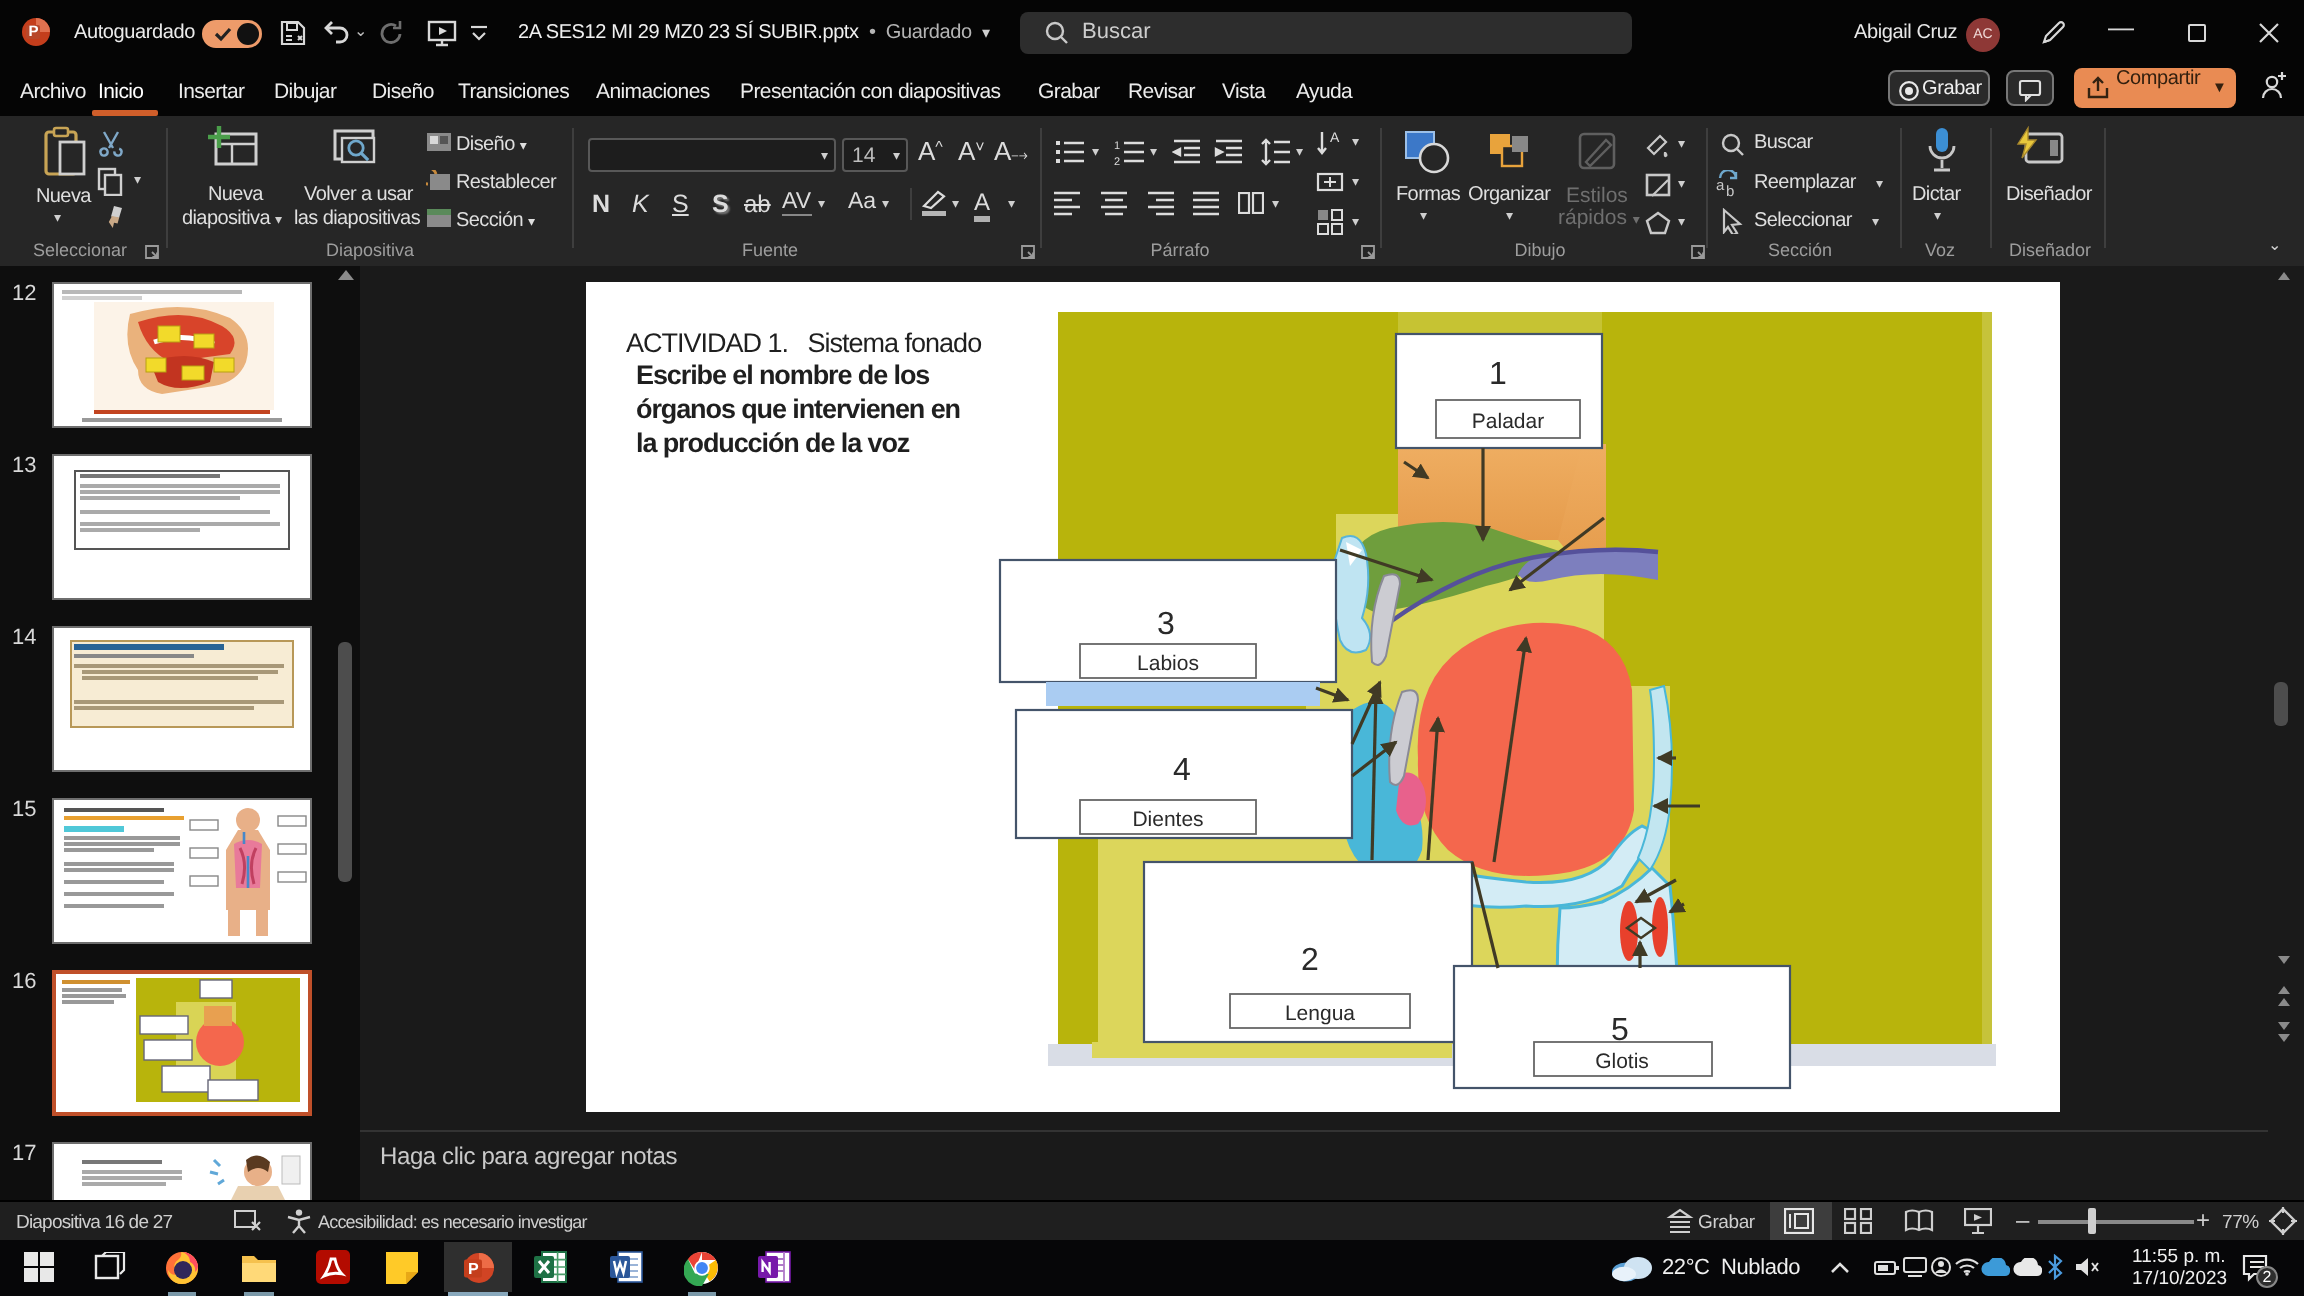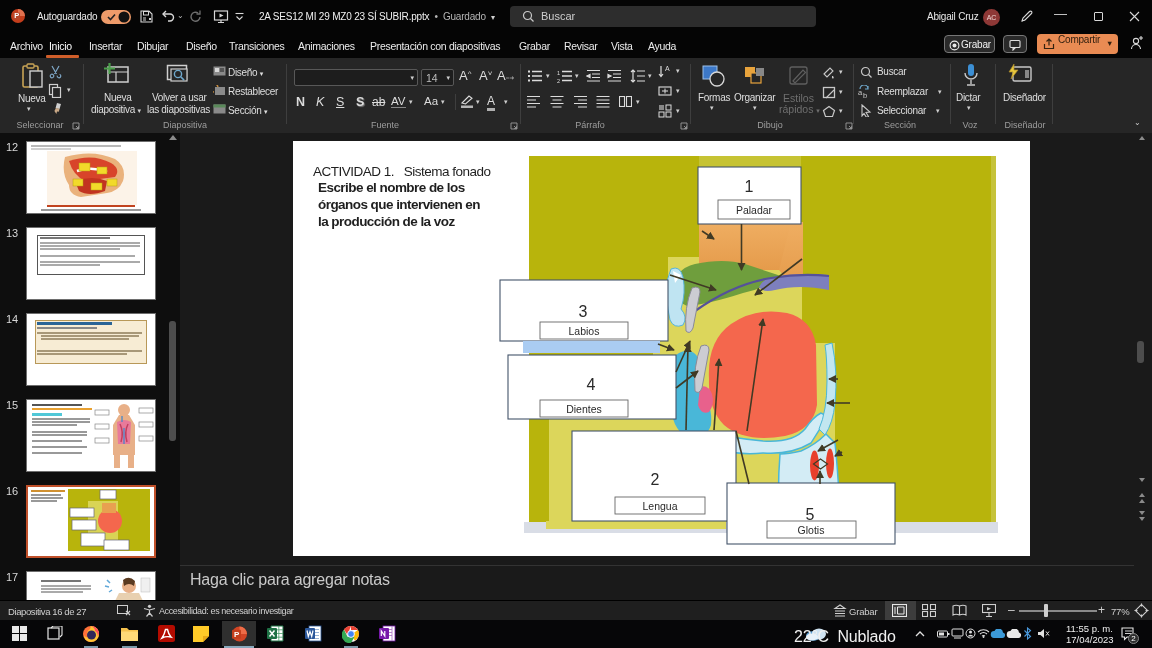--- a/index.html
+++ b/index.html
@@ -11,21 +11,21 @@
   #tabsrow { position:absolute; left:0; top:32px; width:1152px; height:26px; background:#050505; }
   .tab { position:absolute; top:0; height:26px; line-height:29px; color:#ececec; font-size:10.5px; letter-spacing:-0.3px; }
   #ribbon { position:absolute; left:0; top:58px; width:1152px; height:75px; background:#262626; }
   .rdiv { position:absolute; top:6px; width:1px; height:60px; background:#3e3e3e; }
   .glabel { position:absolute; top:62px; font-size:9px; color:#9d9d9d; text-align:center; }
   .rtext { color:#dfdfdf; font-size:10px; letter-spacing:-0.3px; }
   #mainarea { position:absolute; left:0; top:133px; width:1152px; height:467px; background:#1a1a1a; }
   #panel { position:absolute; left:0; top:133px; width:180px; height:568px; background:#0e0e0e; }
   #slide { position:absolute; left:293px; top:141px; width:737px; height:415px; background:#ffffff; }
   #notesline { position:absolute; left:180px; top:565px; width:954px; height:1px; background:#333; }
-  #notestext { position:absolute; left:190px; top:571px; font-size:16px; letter-spacing:-0.2px; color:#c9c9c9; }
+  #notestext { position:absolute; left:190px; top:571px; font-size:12px; letter-spacing:-0.2px; color:#c9c9c9; }
   #statusbar { position:absolute; left:0; top:600px; width:1152px; height:20px; background:#1f1f1f; border-top:1px solid #000; color:#cfcfcf; font-size:9.5px; letter-spacing:-0.2px;padding-left:48px; }
   #taskbar { position:absolute; left:0; top:620px; width:1152px; height:28px; background:#060608; color:#eee; }
   .thumbnum { position:absolute; left:6px; font-size:11px; color:#d8d8d8; }
   .thumb { position:absolute; left:26px; width:130px; height:73px; background:#fff; border:1px solid #6e6e6e; overflow:hidden; }
 </style>
 </head>
 <body>
 <div id="titlebar">
 
   <svg class="abs" style="left:10px;top:8px" width="16" height="16" viewBox="0 0 16 16">
@@ -757,21 +757,21 @@
 
   <div class="abs" style="left:84px;top:26px;width:14px;height:2px;background:#7a98a8"></div>
   <div class="abs" style="left:122px;top:26px;width:15px;height:2px;background:#7a98a8"></div>
   <div class="abs" style="left:344px;top:26px;width:14px;height:2px;background:#7a98a8"></div>
 
   <svg class="abs" style="left:805px;top:6px" width="22" height="15" viewBox="0 0 22 15">
     <ellipse cx="8" cy="10" rx="7" ry="4.8" fill="#5a9fd4"></ellipse>
     <ellipse cx="14" cy="8" rx="7" ry="5.5" fill="#cfe3f2"></ellipse>
     <ellipse cx="7" cy="11" rx="6" ry="3.6" fill="#e8f2fa"></ellipse>
   </svg>
-  <span class="abs" style="left:794px;top:8px;font-size:16px;letter-spacing:-0.2px;color:#f0f0f0">22°C&nbsp; Nublado</span>
+  <span class="abs" style="left:831px;top:8px;font-size:11px;letter-spacing:-0.2px;color:#f0f0f0">22°C&nbsp; Nublado</span>
   <svg class="abs" style="left:915px;top:10px" width="10" height="7" viewBox="0 0 10 7">
       <path d="M1 6 L5 2 L9 6" fill="none" stroke="#e0e0e0" stroke-width="1.3"></path>
     </svg>
   <svg class="abs" style="left:937px;top:9px" width="13" height="10" viewBox="0 0 13 10">
       <rect x="0.5" y="2" width="10" height="6" rx="1" fill="none" stroke="#e0e0e0" stroke-width="1"></rect>
       <rect x="11" y="4" width="1.5" height="2" fill="#e0e0e0"></rect>
       <rect x="2" y="3.5" width="5" height="3" fill="#e0e0e0"></rect>
     </svg>
   <svg class="abs" style="left:951px;top:8px" width="13" height="11" viewBox="0 0 13 11">
       <rect x="1" y="1" width="11" height="7" rx="1" fill="none" stroke="#e0e0e0" stroke-width="1"></rect>
@@ -793,19 +793,19 @@
       <path d="M4 9 a3.5 3.5 0 0 1 .5-7 a4.5 4.5 0 0 1 8.5 1.5 a2.8 2.8 0 0 1 -.5 5.5z" fill="#e8e8e8"></path>
     </svg>
   <svg class="abs" style="left:1023px;top:7px" width="9" height="13" viewBox="0 0 9 13">
       <path d="M1.5 3.5 l6 6 -3 2.5 v-11 l3 2.5 -6 6" fill="none" stroke="#4a9ade" stroke-width="1.1"></path>
     </svg>
   <svg class="abs" style="left:1037px;top:8px" width="13" height="11" viewBox="0 0 13 11">
       <path d="M1 4 v3 h2.5 L7 10 V1 L3.5 4z" fill="#e0e0e0"></path>
       <path d="M9 3.5 l3 4 M12 3.5 l-3 4" stroke="#e0e0e0" stroke-width="1"></path>
     </svg>
   <span class="abs" style="left:1066px;top:3px;font-size:9.5px;color:#f0f0f0">11:55 p. m.</span>
-  <span class="abs" style="left:1066px;top:14px;font-size:9.5px;color:#f0f0f0">17/04/2023</span>
+  <span class="abs" style="left:1066px;top:14px;font-size:9.5px;color:#f0f0f0">17/10/2023</span>
   <svg class="abs" style="left:1120px;top:7px" width="15" height="14" viewBox="0 0 15 14">
       <path d="M2 1 h11 v9 h-6 l-2.5 2.5 V10 h-2.5z" fill="none" stroke="#e8e8e8" stroke-width="1.1"></path>
       <path d="M5 4 h7 M5 6.5 h7" stroke="#e8e8e8" stroke-width="0.9"></path>
     </svg>
   <div class="abs" style="left:1128px;top:13px;width:11px;height:11px;border-radius:50%;background:#2e2e2e;border:1px solid #888;color:#fff;font-size:8px;text-align:center;line-height:10px">2</div>
 </div>
 
 </body></html>

